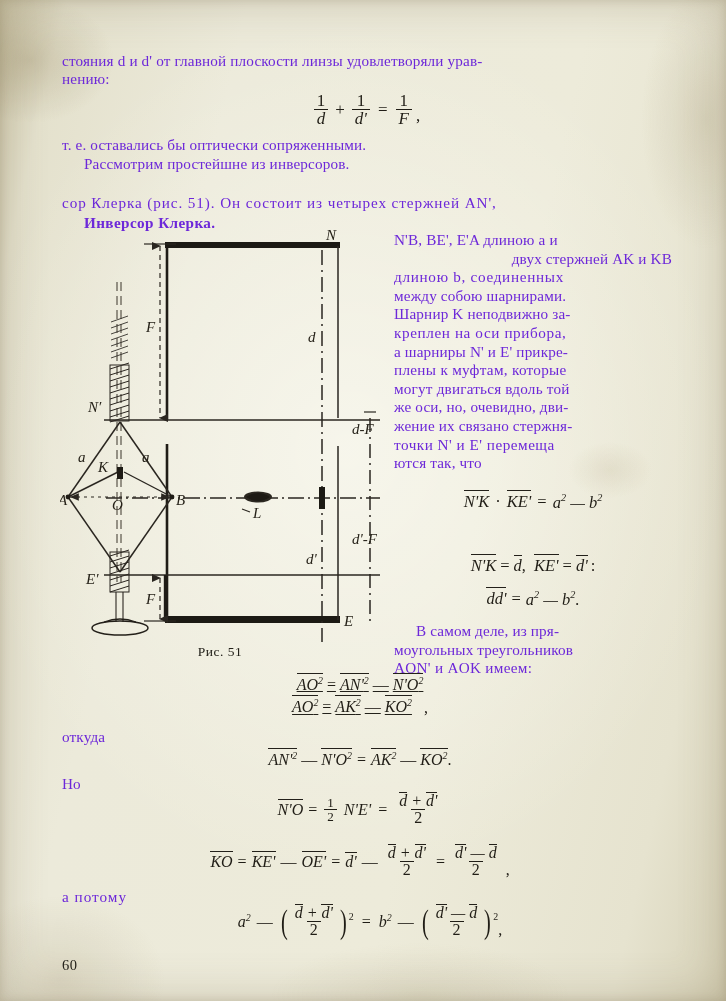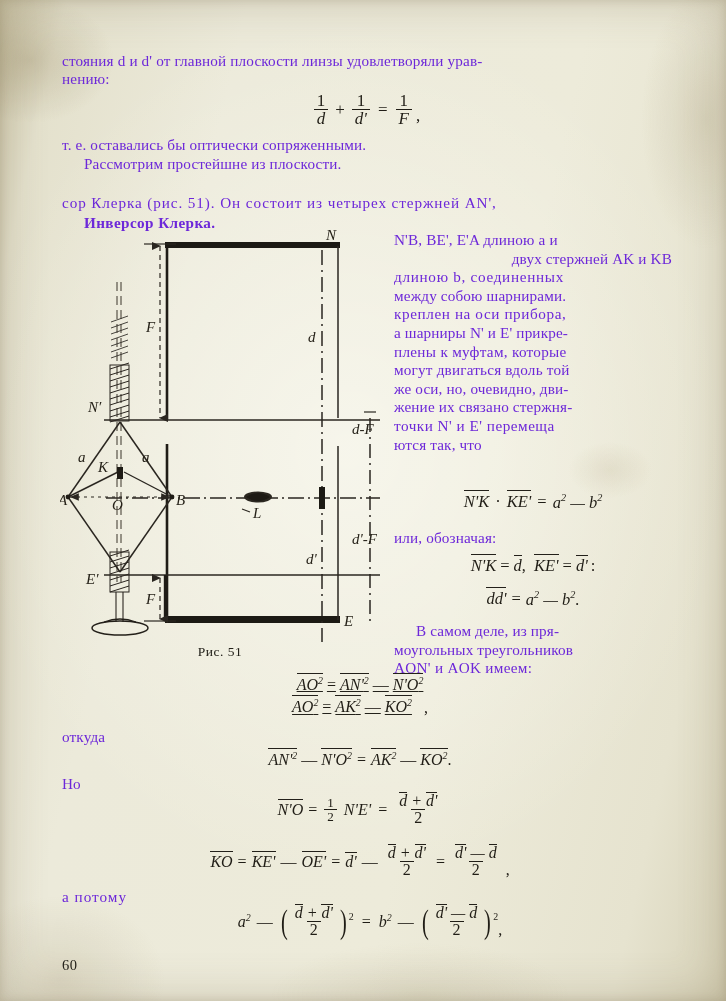--- a/index.html
+++ b/index.html
@@ -148,52 +148,52 @@
     <span style="margin:0 6px;">=</span>
     <span class="frac">
       <span class="num">1</span>
       <span class="den it">F</span>
     </span>
     <span style="margin-left:2px; align-self:flex-end; padding-bottom:2px;">,</span>
   </div>
 
   <div class="abs body-text" style="left:62px; top:136px; width:608px;">т. е. оставались бы оптически сопряженными.</div>
 
-  <div class="abs body-text indent" style="left:62px; top:155px; width:608px;">Рассмотрим простейшне из плоскости.</div>
+  <div class="abs body-text indent" style="left:62px; top:155px; width:608px;">Рассмотрим простейшне из инверсоров.</div>
 
   <div class="abs body-text indent bold" style="left:62px; top:174px; width:608px;margin-top:40px;">Инверсор Клерка.</div>
 
   <div class="abs body-text" style="left:62px; top:194px; width:610px;">
     <div style="letter-spacing:.9px;">сор Клерка (рис. 51). Он состоит из четырех стержней AN',</div>
   </div>
 
   <div class="abs body-text" style="left:394px; top:231px; width:278px; line-height:18.6px;">
     <div>N'B, BE', E'A длиною a и</div>
     <div style="text-align:right;">двух стержней AK и KB</div>
     <div style="letter-spacing:.7px;">длиною b, соединенных</div>
     <div>между собою шарнирами.</div>
+    <div>Шарнир K неподвижно за-</div>
     <div style="letter-spacing:.6px;">креплен на оси прибора,</div>
     <div>а шарниры N' и E' прикре-</div>
     <div style="letter-spacing:.3px;">плены к муфтам, которые</div>
     <div style="letter-spacing:.2px;">могут двигаться вдоль той</div>
     <div>же оси, но, очевидно, дви-</div>
     <div>жение их связано стержня-</div>
     <div style="letter-spacing:.5px;">точки N' и E' перемеща</div>
     <div>ются так, что</div>
   </div>
 
   <div class="abs eq" style="left:394px; top:492px; width:278px; font-size:16.5px;">
     <span class="bar it">N'K</span>
     <span style="margin:0 6px;">·</span>
     <span class="bar it">KE'</span>
     <span style="margin:0 6px;">=</span>
     <span class="it">a<span class="sup">2</span>&nbsp;—&nbsp;b<span class="sup">2</span></span>
   </div>
 
-  <div class="abs body-text" style="left:394px; top:529px; width:278px;">или, обозначая:</div>
 
   <div class="abs eq" style="left:394px; top:556px; width:278px; font-size:16.5px;">
     <span class="bar it">N'K</span>
     <span style="margin:0 4px;">=</span>
     <span class="dbar it">d</span>
     <span style="margin-right:8px;">,</span>
     <span class="bar it">KE'</span>
     <span style="margin:0 4px;">=</span>
     <span class="dbar it">d'</span>
     <span style="margin-left:3px;">:</span>

